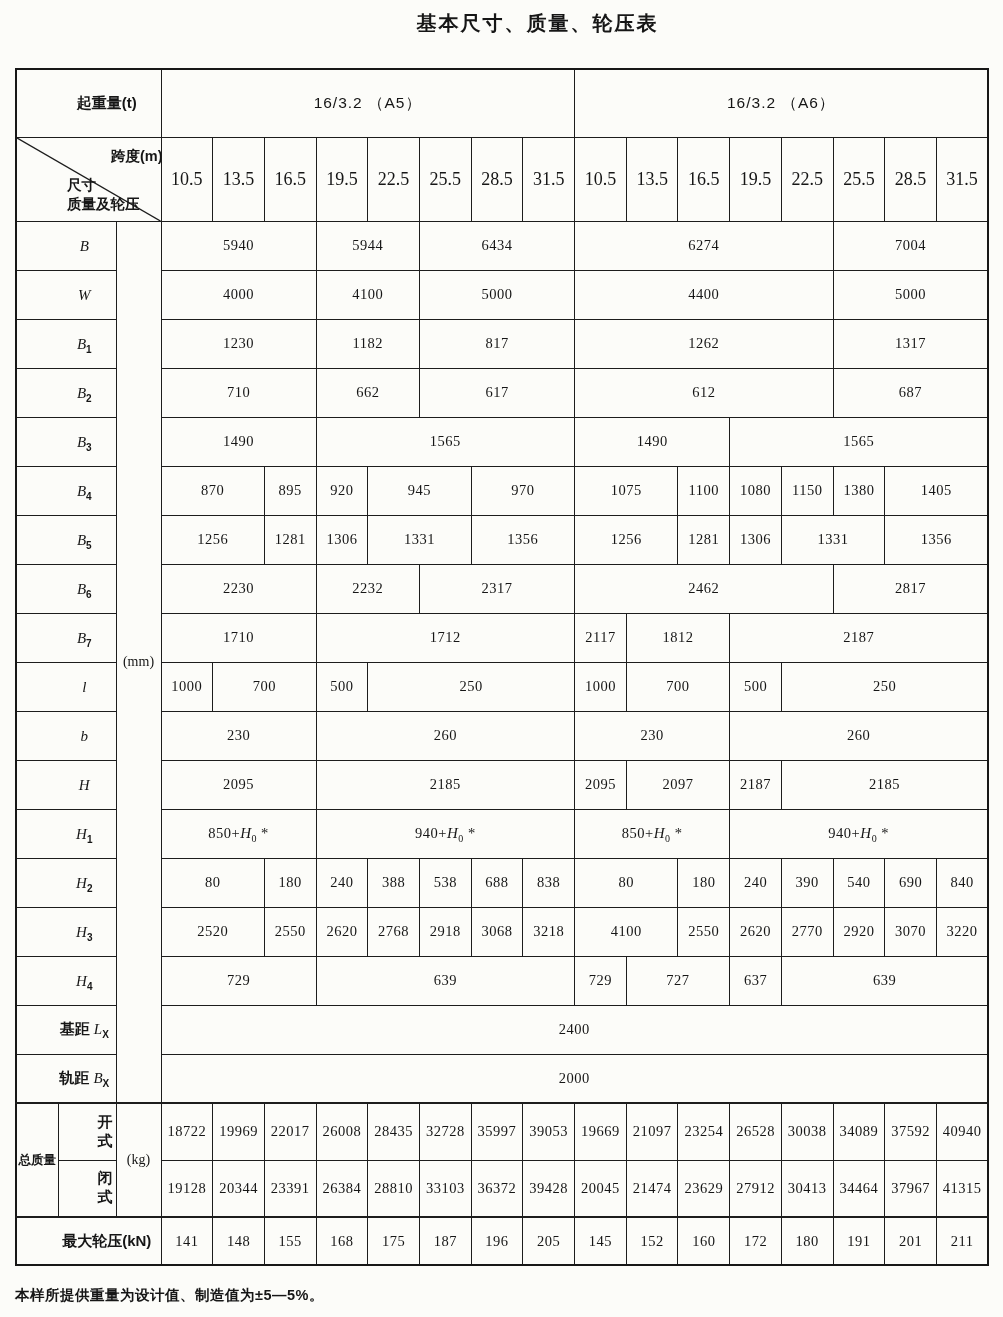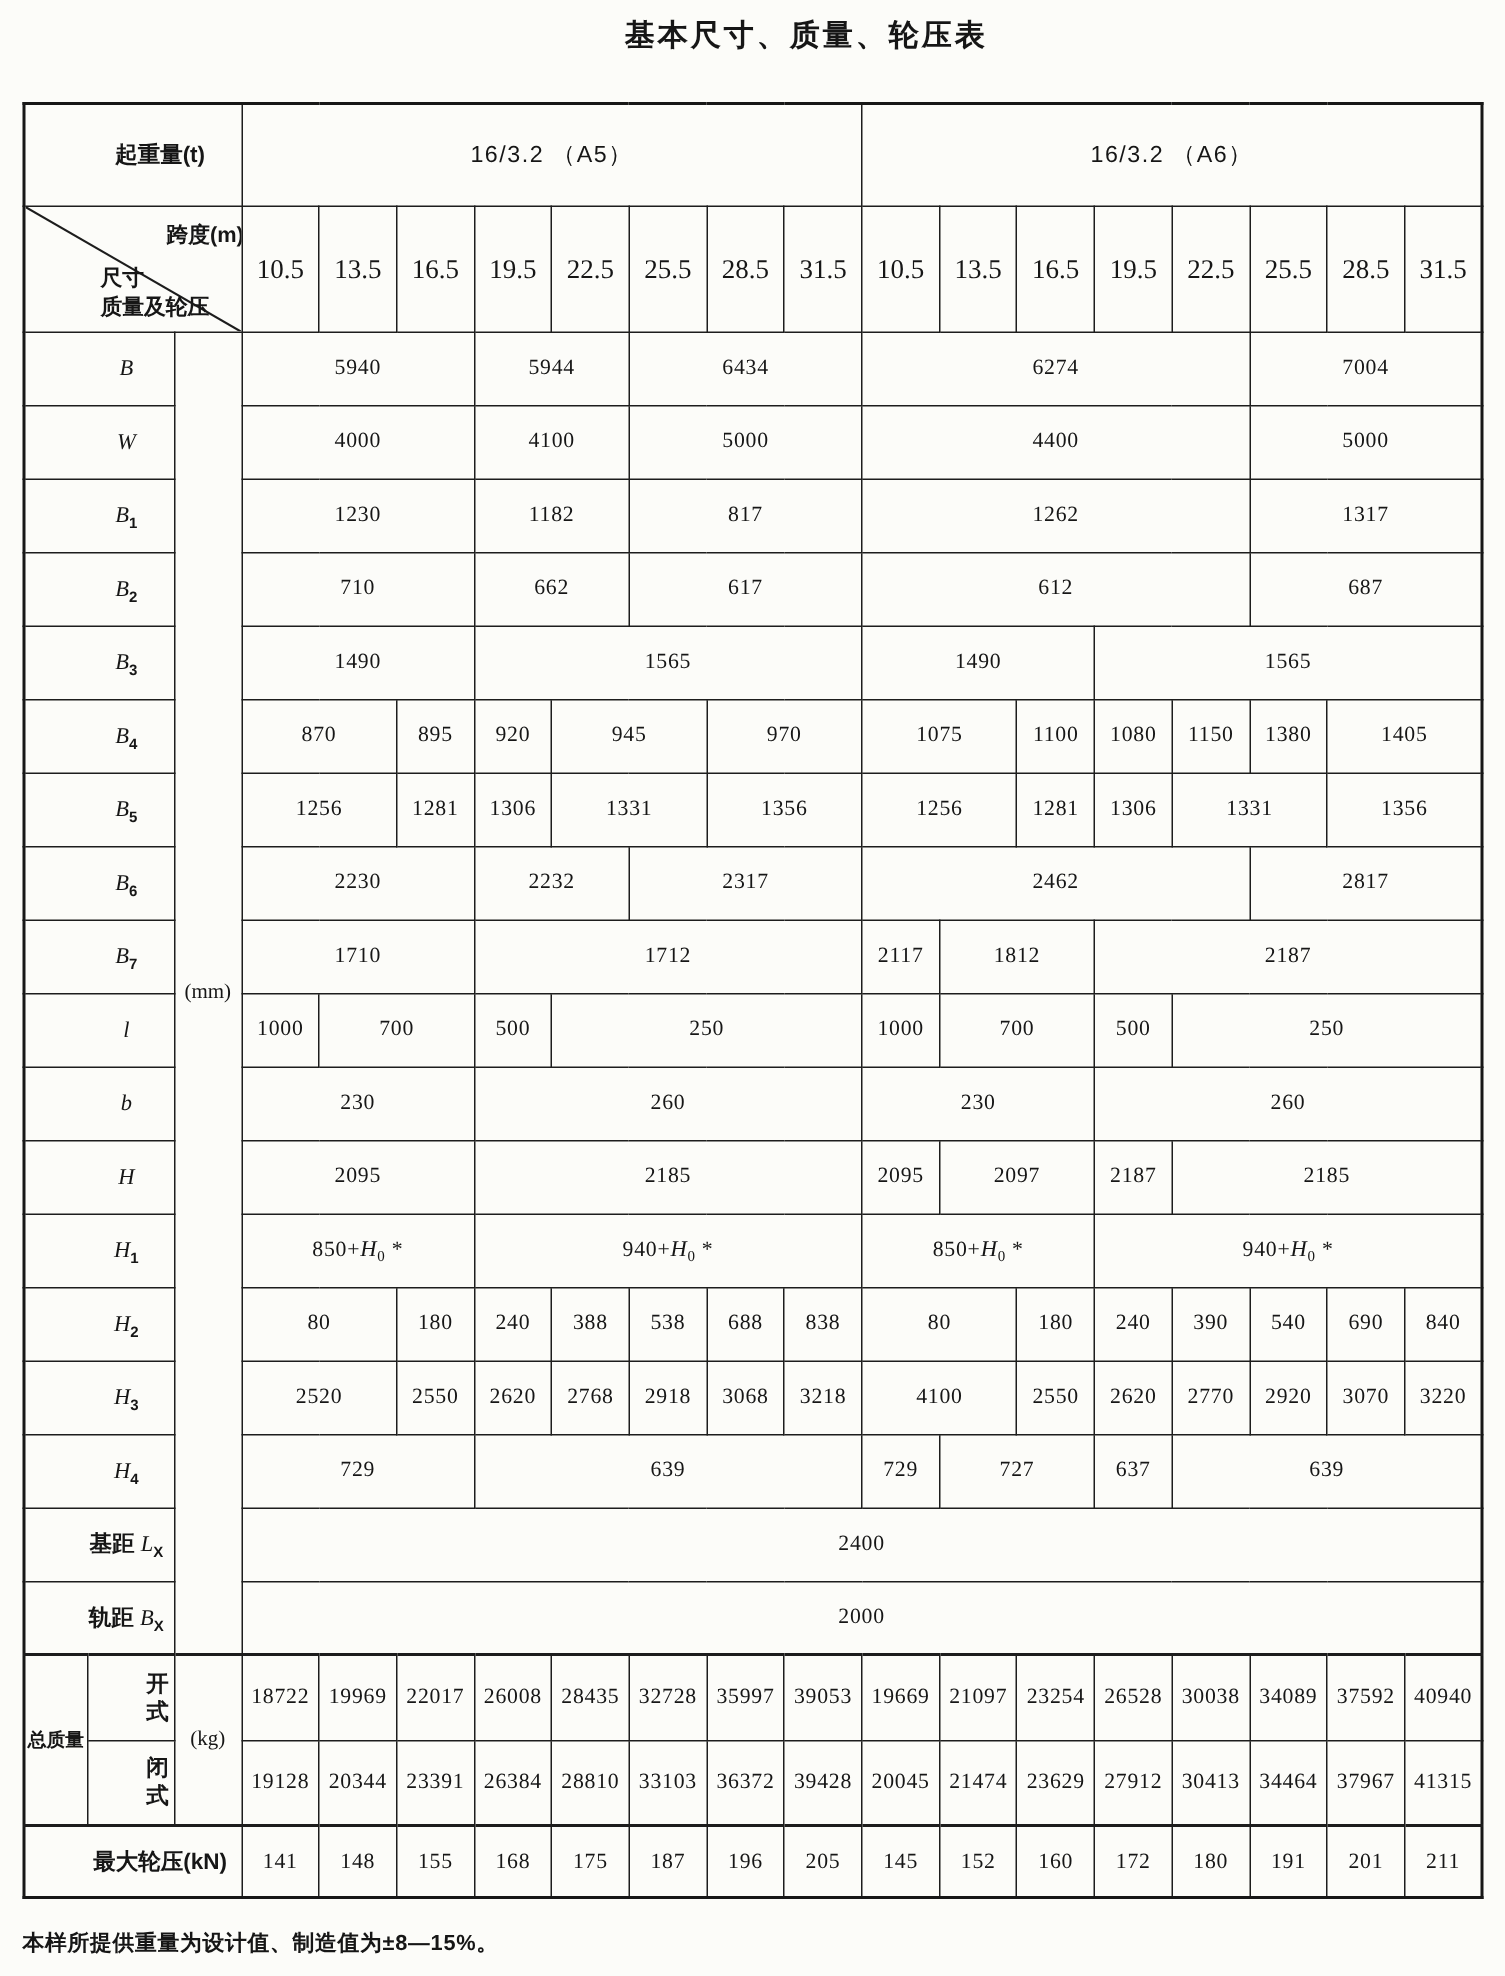--- a/index.html
+++ b/index.html
@@ -328,13 +328,13 @@
         <td class="num">160</td>
         <td class="num">172</td>
         <td class="num">180</td>
         <td class="num">191</td>
         <td class="num">201</td>
         <td class="num">211</td>
       </tr>
     </tbody>
 </table>
 
-<div class="footnote">本样所提供重量为设计值、制造值为±8—15%。</div>
+<div class="footnote">本样所提供重量为设计值、制造值为±5—5%。</div>
 
 </body></html>

